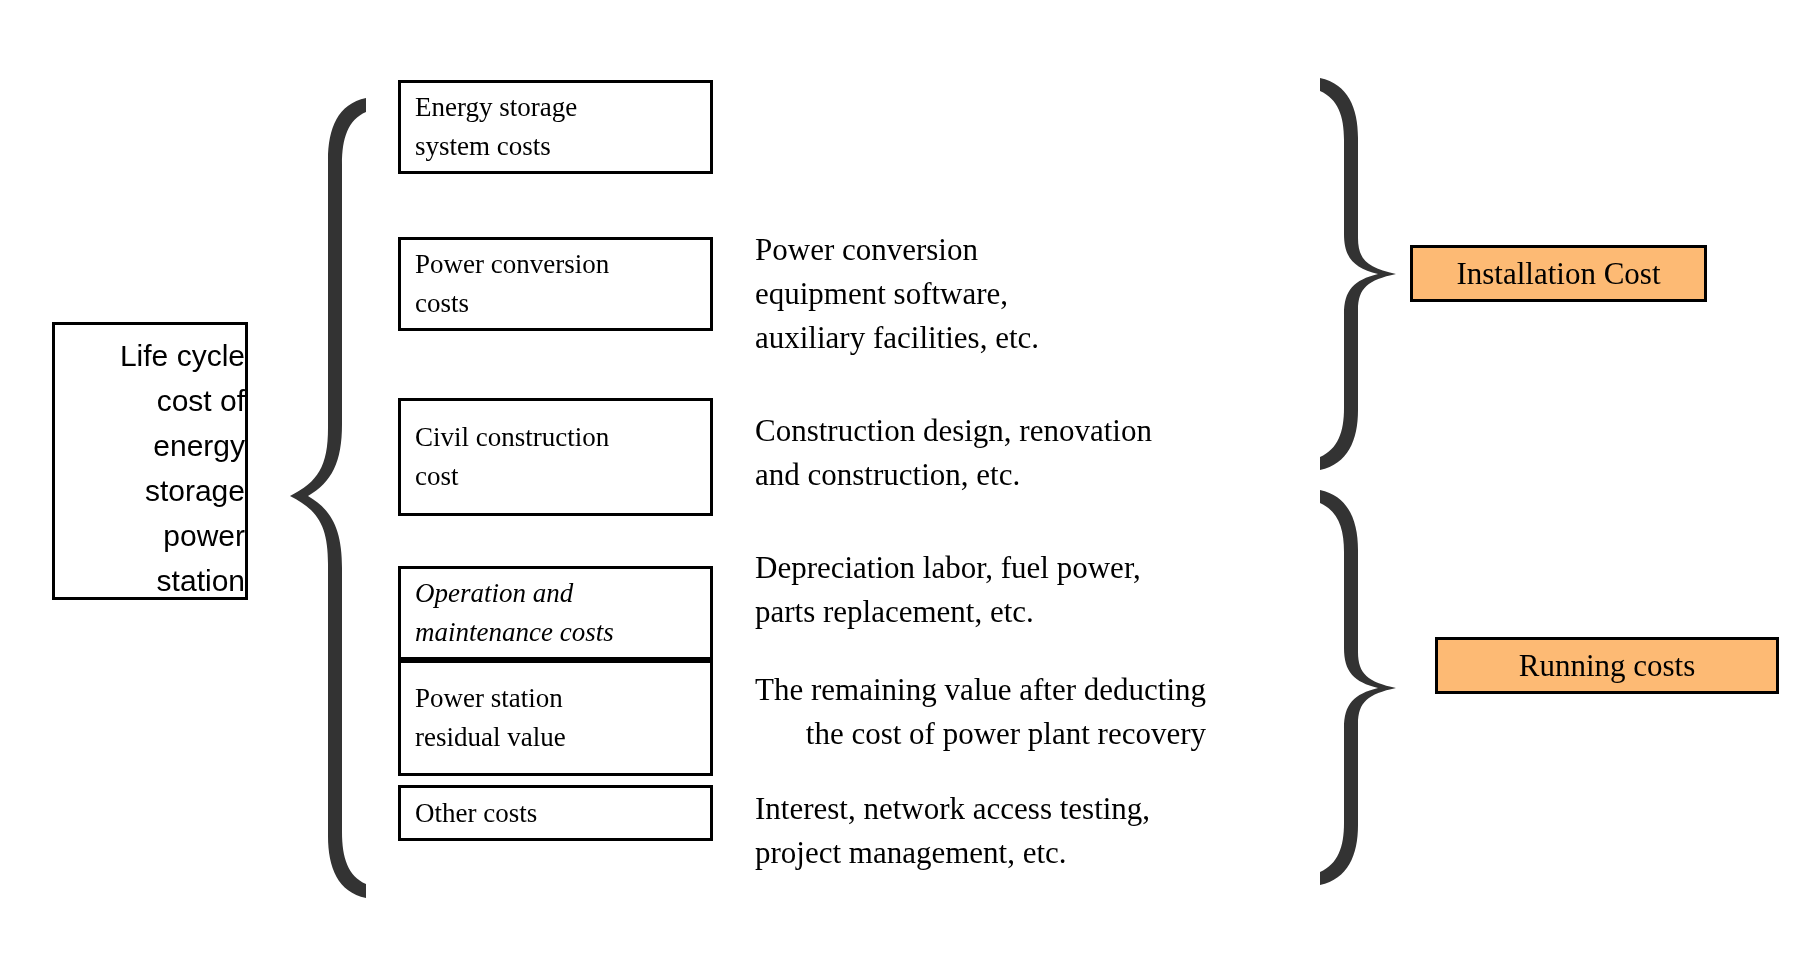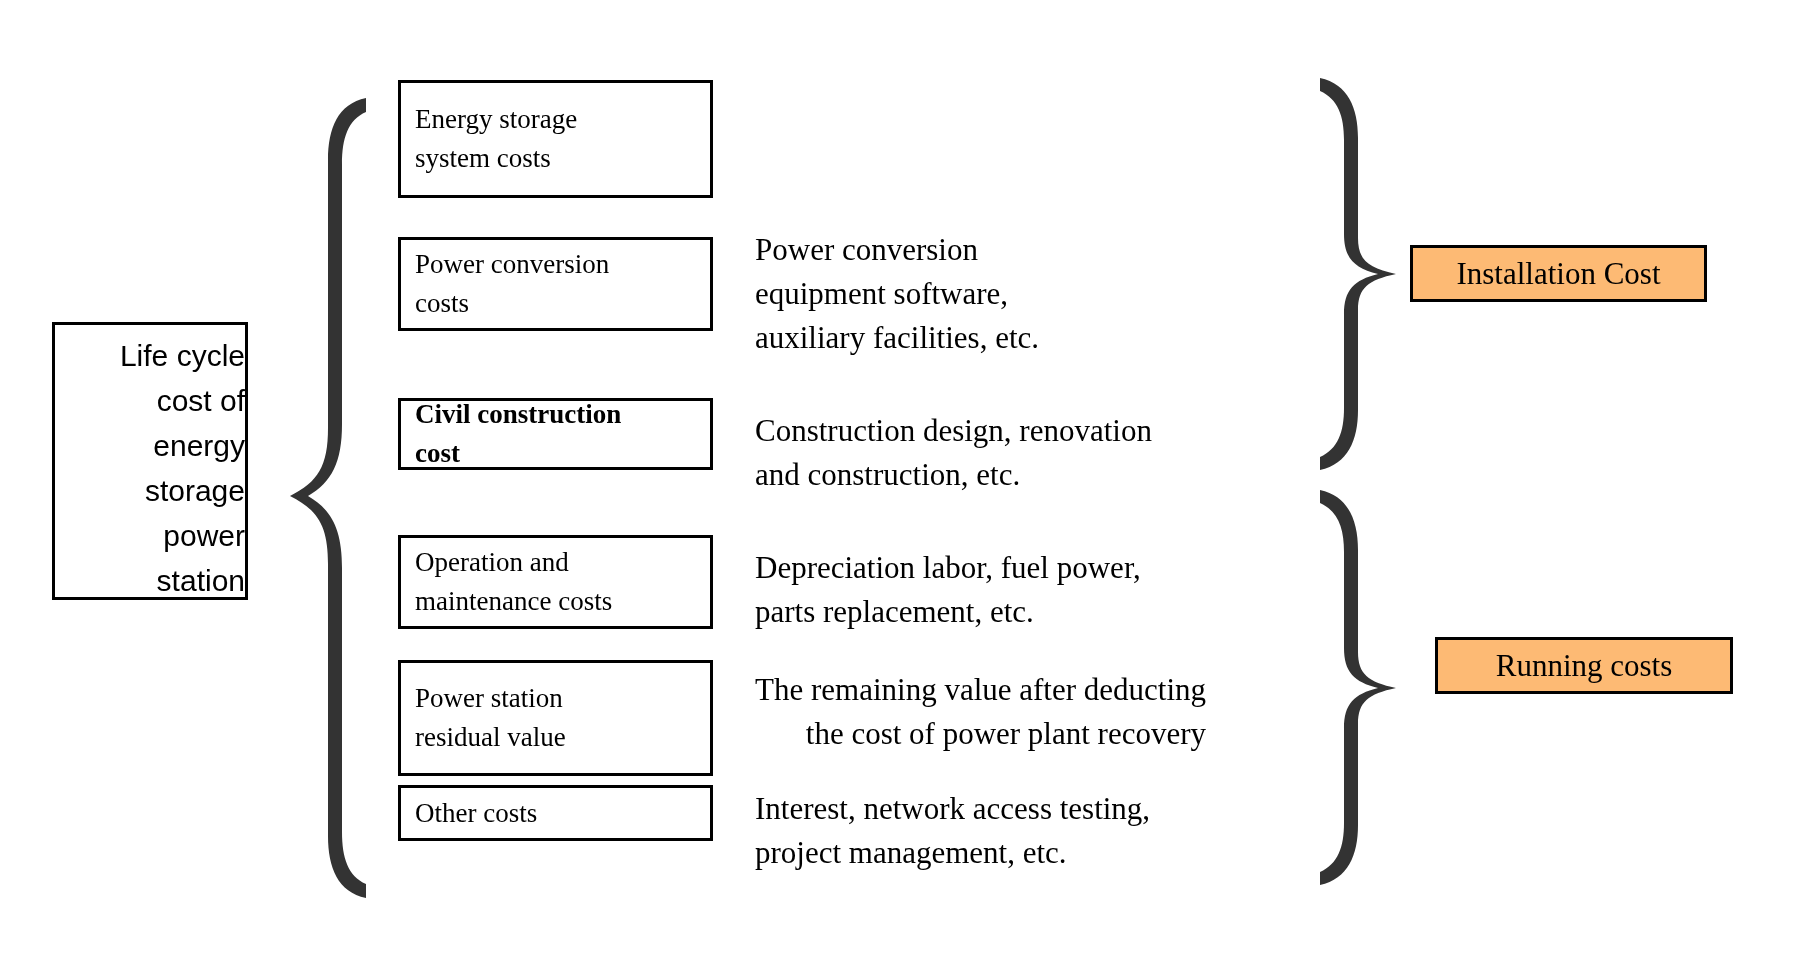--- a/index.html
+++ b/index.html
@@ -66,21 +66,21 @@
     background: #fdba74;
     box-sizing: border-box;
     position: absolute;
     display: flex;
     align-items: center;
     justify-content: center;
     font-size: 31px;
     padding: 0 16px;
   }
   #group-box-0 { left: 1410px; top: 245px;  width: 297px; height: 57px; }
-  #group-box-1 { left: 1435px; top: 637px;  width: 298px; height: 57px; }
+  #group-box-1 { left: 1435px; top: 637px;  width: 344px; height: 57px; }
 
   
   .brace {
     position: absolute;
     pointer-events: none;
   }
   #brace-left   { left: 288px;  top: 98px;  width: 78px;  height: 800px; }
   #brace-top    { left: 1320px; top: 78px;  width: 80px;  height: 392px; }
   #brace-bottom { left: 1320px; top: 490px; width: 80px;  height: 395px; }
 </style>
@@ -108,27 +108,27 @@
       L 78 786
       C 60 778, 54 760, 54 734
       L 54 470
       C 54 432, 44 412, 20 398
       C 44 384, 54 364, 54 326
       L 54 66
       C 54 40, 60 22, 78 14
       Z"></path>
   </svg>
 
-  <div class="cat-box" id="cat-box-0" style="top:80px; height:118px;">Energy storage
+  <div class="cat-box" id="cat-box-0" style="top:80px; height:94px;">Energy storage
 system costs</div>
   <div class="cat-box" id="cat-box-1" style="top:237px; height:94px;">Power conversion
 costs</div>
-  <div class="cat-box" id="cat-box-2" style="top:398px; height:72px;font-weight:bold;">Civil construction
+  <div class="cat-box" id="cat-box-2" style="top:398px; height:118px;">Civil construction
 cost</div>
-  <div class="cat-box" id="cat-box-3" style="top:535px; height:94px;">Operation and
+  <div class="cat-box" id="cat-box-3" style="top:566px; height:94px;font-style:italic;">Operation and
 maintenance costs</div>
   <div class="cat-box" id="cat-box-4" style="top:660px; height:116px;">Power station
 residual value</div>
   <div class="cat-box" id="cat-box-5" style="top:785px; height:56px;">Other costs</div>
 
   <div class="desc" id="desc-1" style="top:228px;">Power conversion
 equipment software,
 auxiliary facilities, etc.</div>
   <div class="desc" id="desc-3" style="top:546px;">Depreciation labor, fuel power,
 parts replacement, etc.</div>

